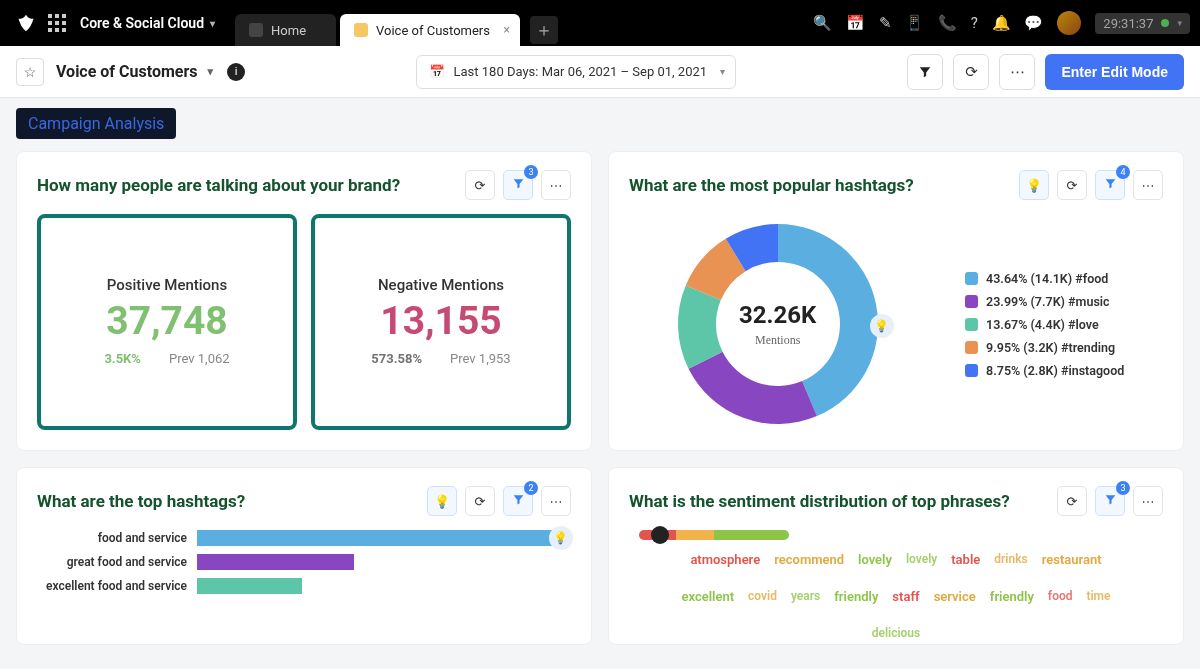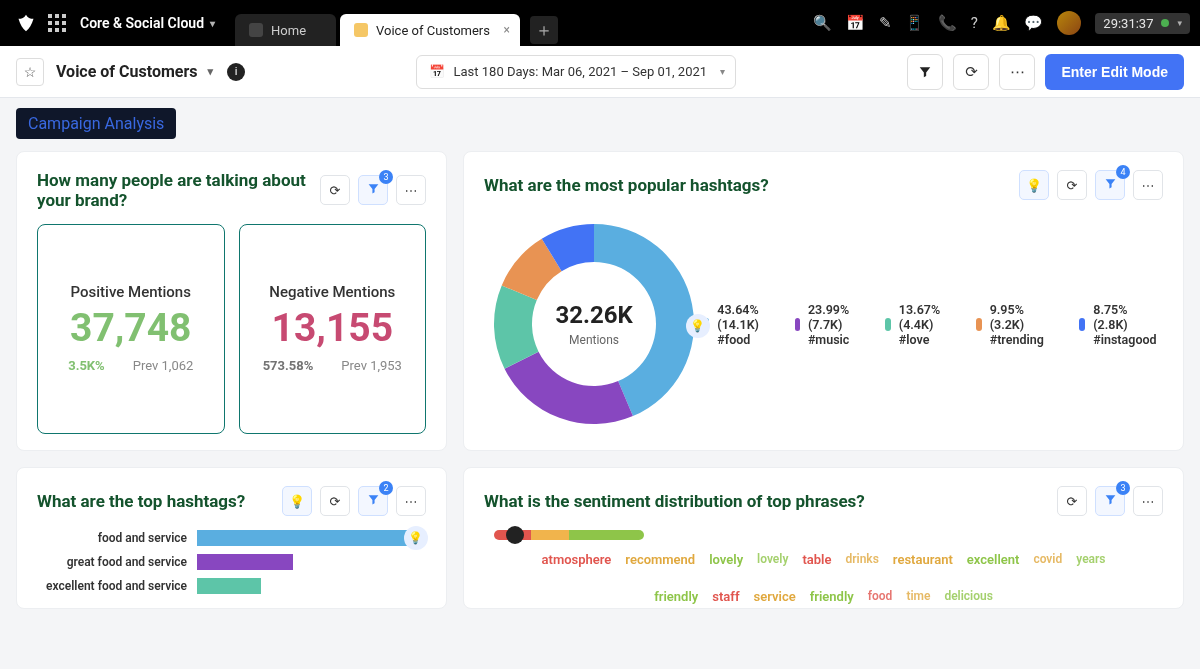--- a/index.html
+++ b/index.html
@@ -16,21 +16,21 @@
   .tabs { display:flex; height:100%; align-items:flex-end; }
   .tab { display:flex; align-items:center; height:32px; padding: 0 30px 0 14px; border-radius:6px 6px 0 0; font-size:13px; position:relative; margin-right:4px; }
   .tab.dark { background:#222; color:#ccc; }
   .tab.active { background:#fff; color:#222; }
   .tab .tab-icon { width:14px; height:14px; margin-right:8px; border-radius:3px; display:inline-block; }
   .tab .close { position:absolute; right:10px; font-size:12px; color:#888; cursor:pointer; }
   .tab-add { width:28px; height:28px; margin-left:6px; display:flex; align-items:center; justify-content:center; color:#aaa; font-size:18px; background:#222; border-radius:4px; cursor:pointer; margin-bottom:2px; }
   .topbar-right { position:absolute; right:10px; display:flex; align-items:center; gap:14px; height:100%; }
   .topbar-right .ticon { color:#ccc; font-size:15px; cursor:pointer; display:flex; align-items:center; }
   .avatar { width:24px; height:24px; border-radius:50%; background:linear-gradient(135deg,#b8860b,#8b4513); }
-  .clock { background:#333; border-radius:4px; padding:3px 8px; font-size:13px; color:#e5e5e5; display:flex; align-items:center; gap:8px; }
+  .clock { background:#333; border-radius:4px; padding:3px 8px; font-size:13px; color:#a3a3a3; display:flex; align-items:center; gap:8px; }
   .status-dot { width:8px; height:8px; border-radius:50%; background:#4caf50; }
 
   
   .subhead { background:#fff; height:52px; display:flex; align-items:center; padding:0 16px; border-bottom:1px solid #e4e7ec; }
   .star { width:28px; height:28px; border:1px solid #ddd; border-radius:4px; display:flex; align-items:center; justify-content:center; color:#555; font-size:14px; cursor:pointer; margin-right:12px; }
   .subtitle { font-size:16px; font-weight:700; color:#222; display:flex; align-items:center; cursor:pointer; }
   .subtitle .chev { margin-left:10px; font-size:11px; color:#666; }
   .info-circle { width:18px; height:18px; border-radius:50%; background:#222; color:#fff; font-size:11px; display:flex; align-items:center; justify-content:center; margin-left:14px; cursor:pointer; }
   .date-picker { margin-left:auto; margin-right:auto; border:1px solid #ddd; border-radius:6px; height:34px; padding:0 28px 0 12px; display:flex; align-items:center; font-size:13px; color:#333; cursor:pointer; position:relative; }
   .date-picker .cal { margin-right:8px; font-size:13px; }
@@ -50,39 +50,39 @@
   .card-title { font-size:17px; font-weight:700; color:#14532d; }
   .card-tools { margin-left:auto; display:flex; gap:8px; align-items:center; }
   .tool-btn { width:30px; height:30px; border:1px solid #e1e4e8; border-radius:5px; display:flex; align-items:center; justify-content:center; color:#333; cursor:pointer; position:relative; font-size:13px; }
   .tool-btn.light { border-color:#cfe0ff; background:#f3f7ff; }
   .tool-btn .funnel { color:#3b82f6; }
   .tool-btn .bulb { color:#3b82f6; }
   .badge { position:absolute; top:-6px; right:-6px; background:#3b82f6; color:#fff; border-radius:50%; width:14px; height:14px; font-size:9px; display:flex; align-items:center; justify-content:center; }
 
   
   .kpi-row { display:flex; gap:14px; }
-  .kpi { flex:1; border:1px solid #0f766e; border-radius:8px; padding: 58px 10px 60px; text-align:center; }
+  .kpi { flex:1; border:4px solid #0f766e; border-radius:8px; padding: 58px 10px 60px; text-align:center; }
   .kpi-label { font-size:15px; color:#333; font-weight:500; margin-bottom:8px; }
   .kpi-val { font-size:39px; font-weight:700; line-height:1; }
   .kpi-val.pos { color:#81c071; }
   .kpi-val.neg { color:#c74a72; }
   .kpi-delta { font-size:13px; margin-top:10px; display:flex; justify-content:center; gap:28px; }
   .kpi-delta .d { font-weight:700; }
   .kpi-delta .p { color:#888; }
   .d.pos { color:#81c071; }
   .d.neg { color:#737373; }
 
   
   .donut-wrap { display:flex; align-items:center; justify-content:space-around; margin-top:10px; }
   .donut { position:relative; width:220px; height:220px; }
   .donut svg { transform: rotate(-90deg); }
   .donut-center { position:absolute; inset:0; display:flex; flex-direction:column; align-items:center; justify-content:center; }
   .donut-center .big { font-size:24px; font-weight:700; color:#222; }
-  .donut-center .small { font-size:12px; color:#666; margin-top:4px; }
-  .donut-legend { font-size:12.5px; color:#333; display:flex; flex-direction:row; gap:28px; }
+  .donut-center .small { font-size:12px; color:#666; margin-top:4px;font-family:Liberation Serif, serif; }
+  .donut-legend { font-size:12.5px; color:#333; display:flex; flex-direction:column; gap:8px; }
   .legend-item { display:flex; align-items:center; gap:8px; font-weight:600; }
   .swatch { width:13px; height:13px; border-radius:3px; }
   .bulb-float { position:absolute; width:24px; height:24px; border-radius:50%; background:#e7efff; color:#4273f5; display:flex; align-items:center; justify-content:center; font-size:12px; }
 
   
   .phrase-row { display:flex; align-items:center; font-size:12px; margin: 6px 0 8px; }
   .phrase-label { width:160px; text-align:right; padding-right:10px; color:#333; font-weight:600; }
   .phrase-bar-track { flex:1; height:16px; position:relative; }
   .phrase-bar { height:16px; }
 

